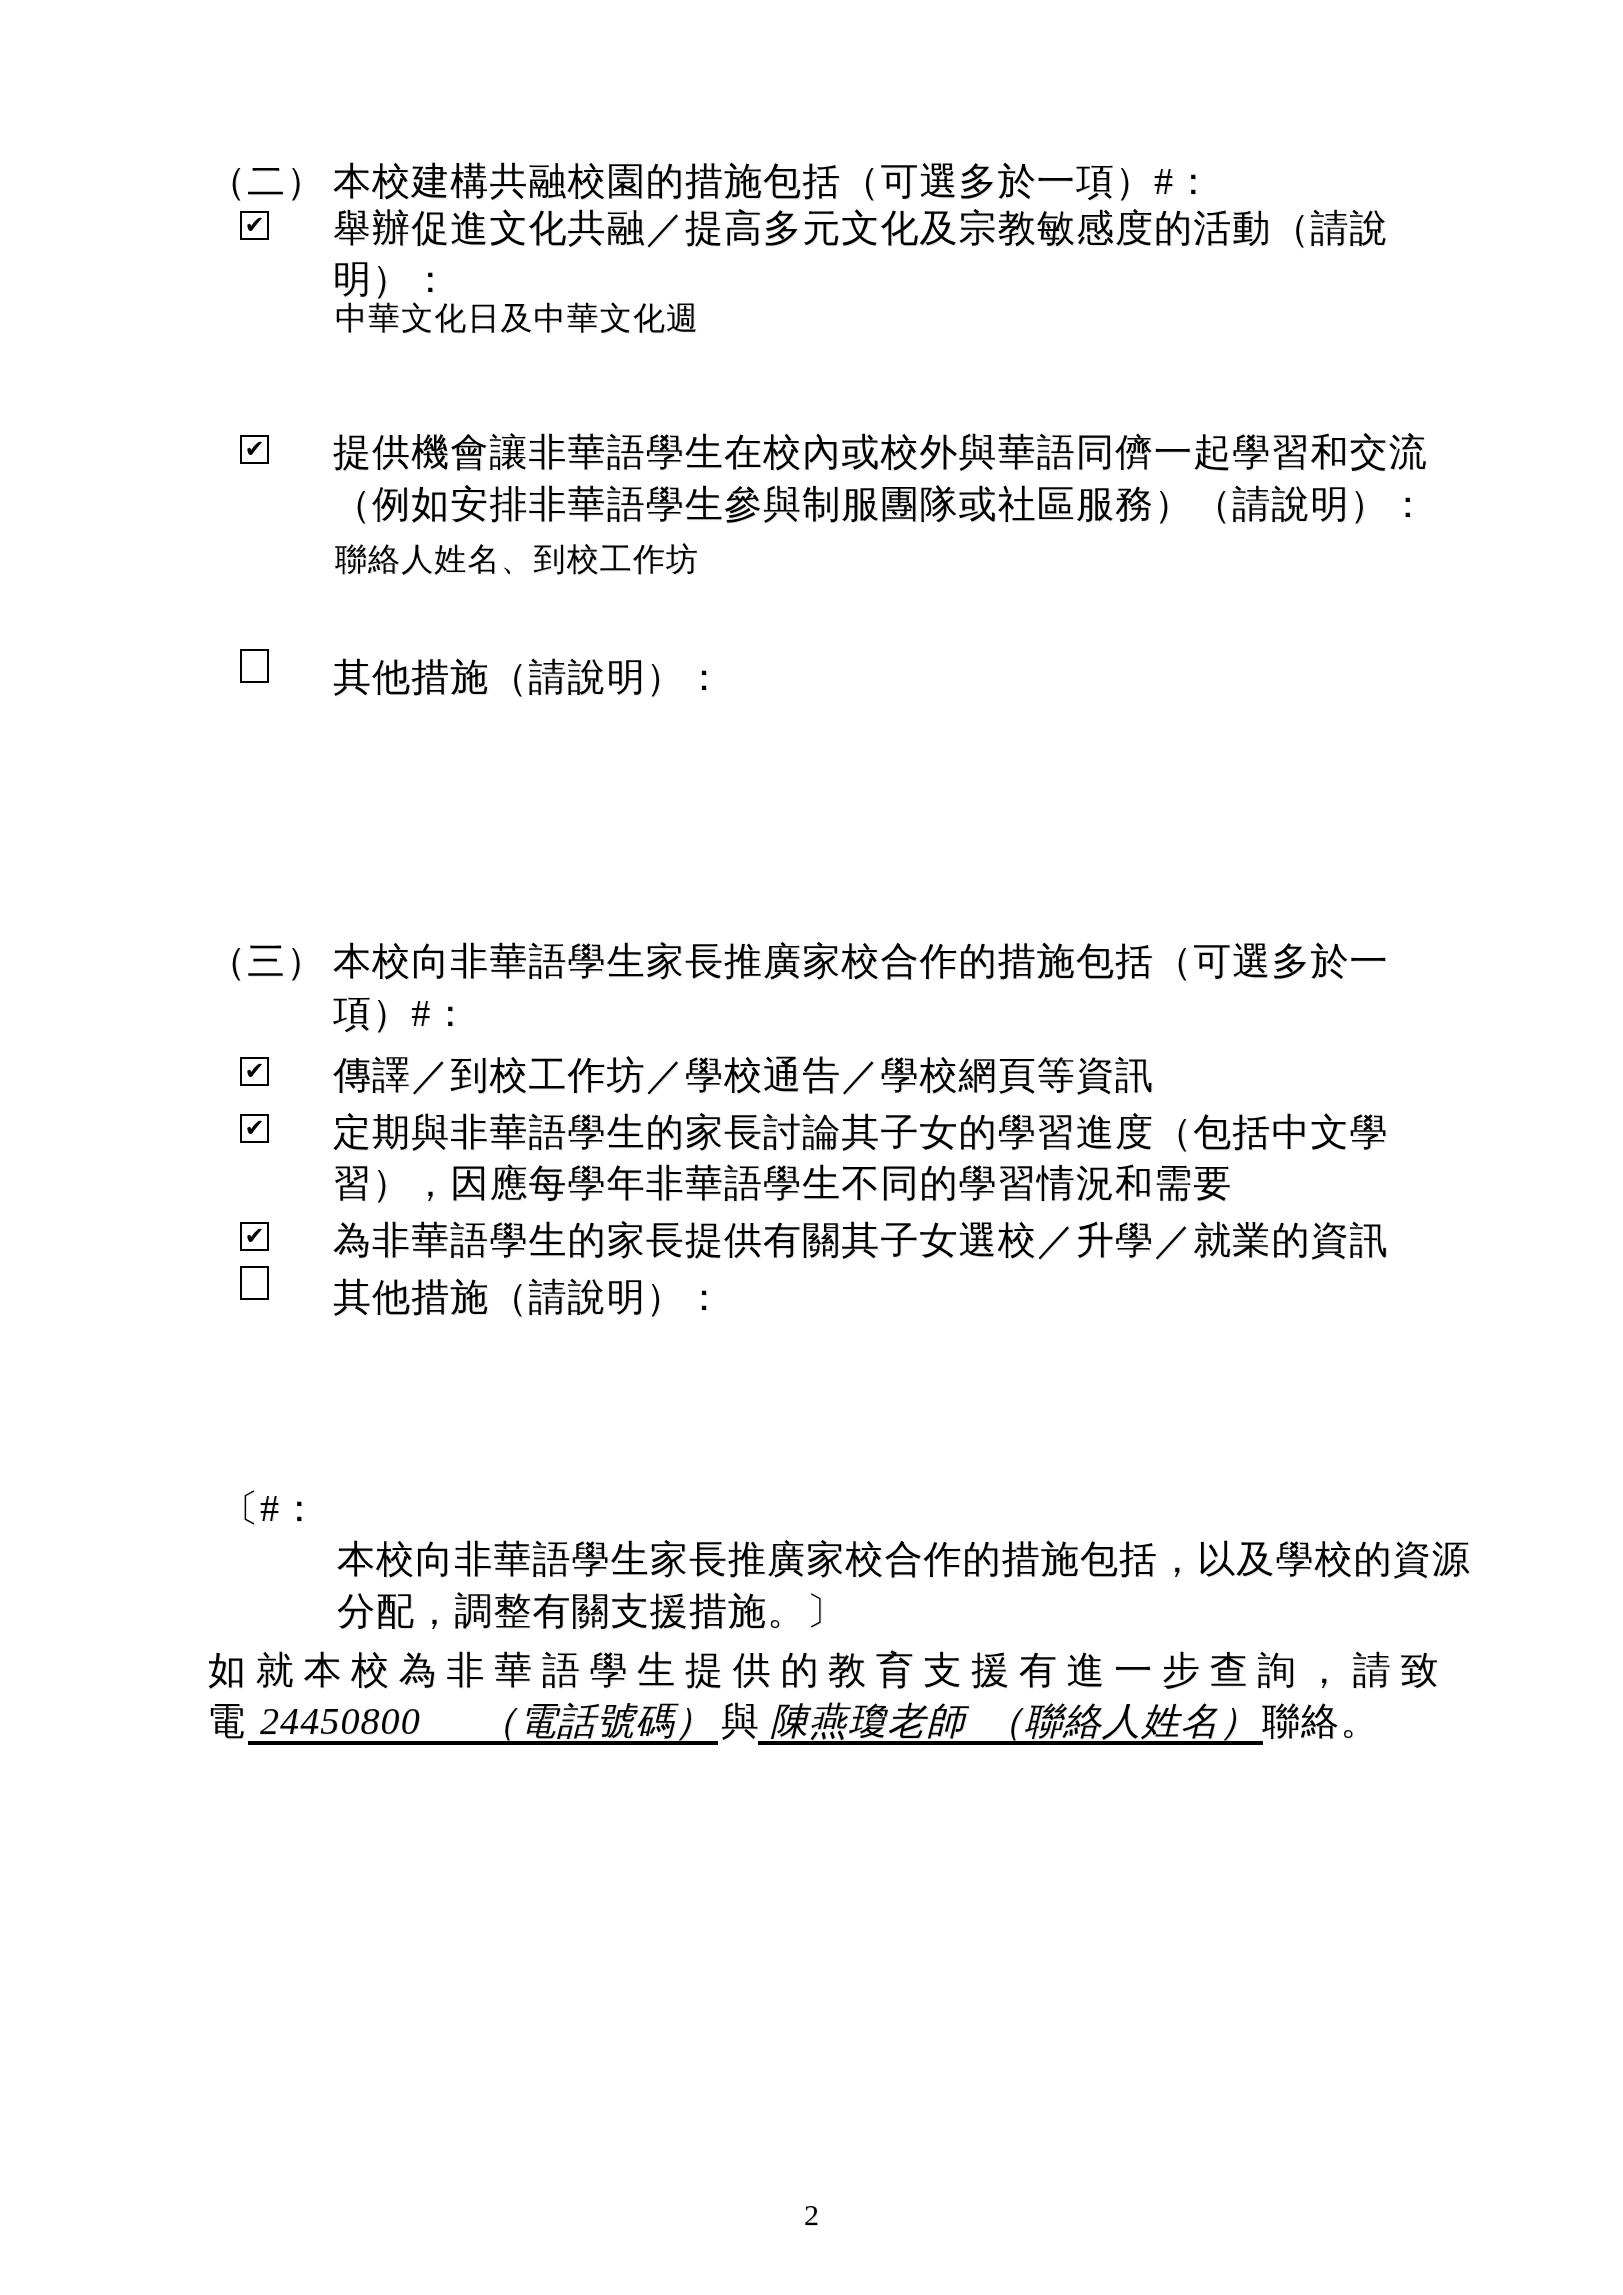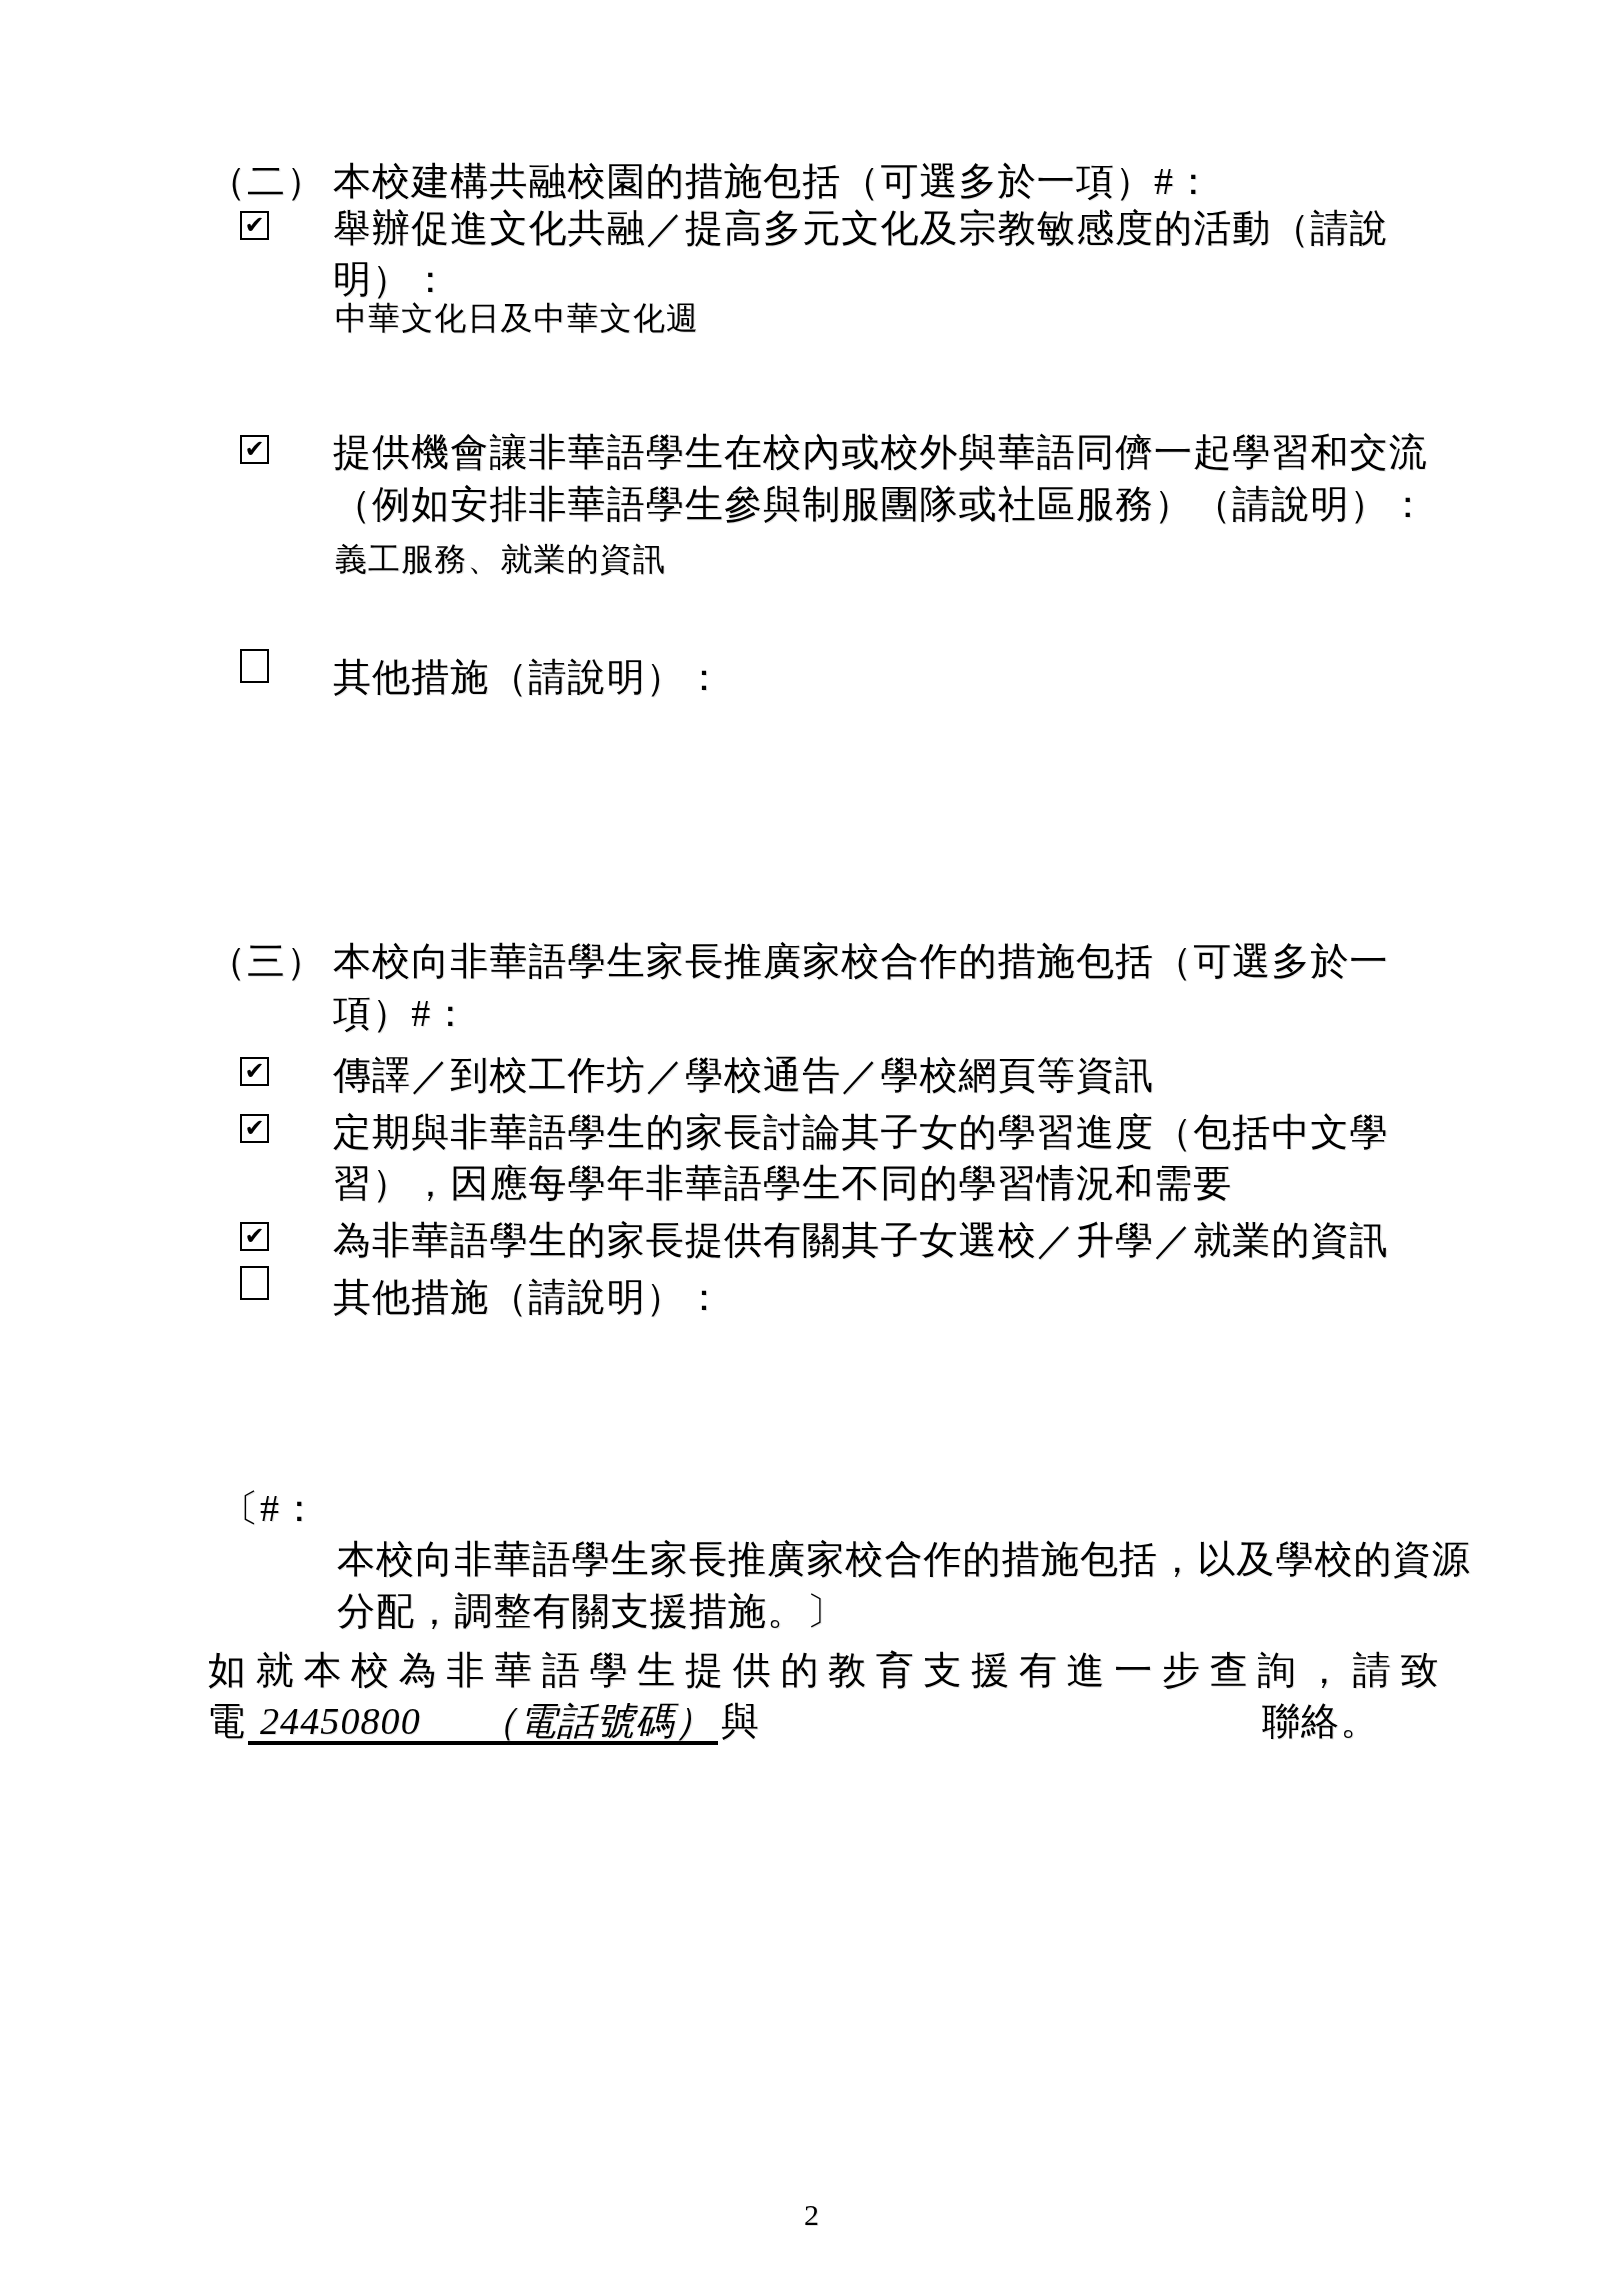--- a/index.html
+++ b/index.html
@@ -78,21 +78,21 @@
   </div>
   <div class="t" style="top:203px;left:333px">舉辦促進文化共融／提高多元文化及宗教敏感度的活動（請說</div>
   <div class="t" style="top:254px;left:333px">明）：</div>
   <div class="t answer" style="top:297px;left:335px">中華文化日及中華文化週</div>
 
   <div class="cb" style="top:435px">
     <span class="mark">✔</span>
   </div>
   <div class="t" style="top:427px;left:333px">提供機會讓非華語學生在校內或校外與華語同儕一起學習和交流</div>
   <div class="t" style="top:479px;left:333px">（例如安排非華語學生參與制服團隊或社區服務）（請說明）：</div>
-  <div class="t answer" style="top:538px;left:335px">義工服務、就業的資訊</div>
+  <div class="t answer" style="top:538px;left:335px">聯絡人姓名、到校工作坊</div>
 
   <div class="cb empty" style="top:649px"></div>
   <div class="t" style="top:652px;left:333px">其他措施（請說明）：</div>
 
   <div class="t" style="top:936px;left:208px">（三）</div>
   <div class="t" style="top:936px;left:333px">本校向非華語學生家長推廣家校合作的措施包括（可選多於一</div>
   <div class="t" style="top:988px;left:333px">項）#：</div>
 
   <div class="cb" style="top:1057px">
     <span class="mark">✔</span>
@@ -118,18 +118,22 @@
   <div class="t" style="top:1586px;left:337px">分配，調整有關支援措施。〕</div>
 
   <div class="t spread" style="top:1645px;left:208px">如就本校為非華語學生提供的教育支援有進一步查詢，請致</div>
 
   <div class="t" style="top:1696px;left:207px">電</div>
   <div class="ufield" style="top:1696px;left:248px;width:470px">
     <span>24450800</span>
     <span>（電話號碼）</span>
   </div>
   <div class="t" style="top:1696px;left:721px">與</div>
+  <div class="ufield" style="top:1696px;left:758px;width:505px">
+    <span>陳燕瓊老師</span>
+    <span>（聯絡人姓名）</span>
+  </div>
   <div class="t" style="top:1696px;left:1262px">聯絡。</div>
 
   <div class="pagenum" style="top:2196px">2</div>
 
 </div>
 
 
 </body></html>

